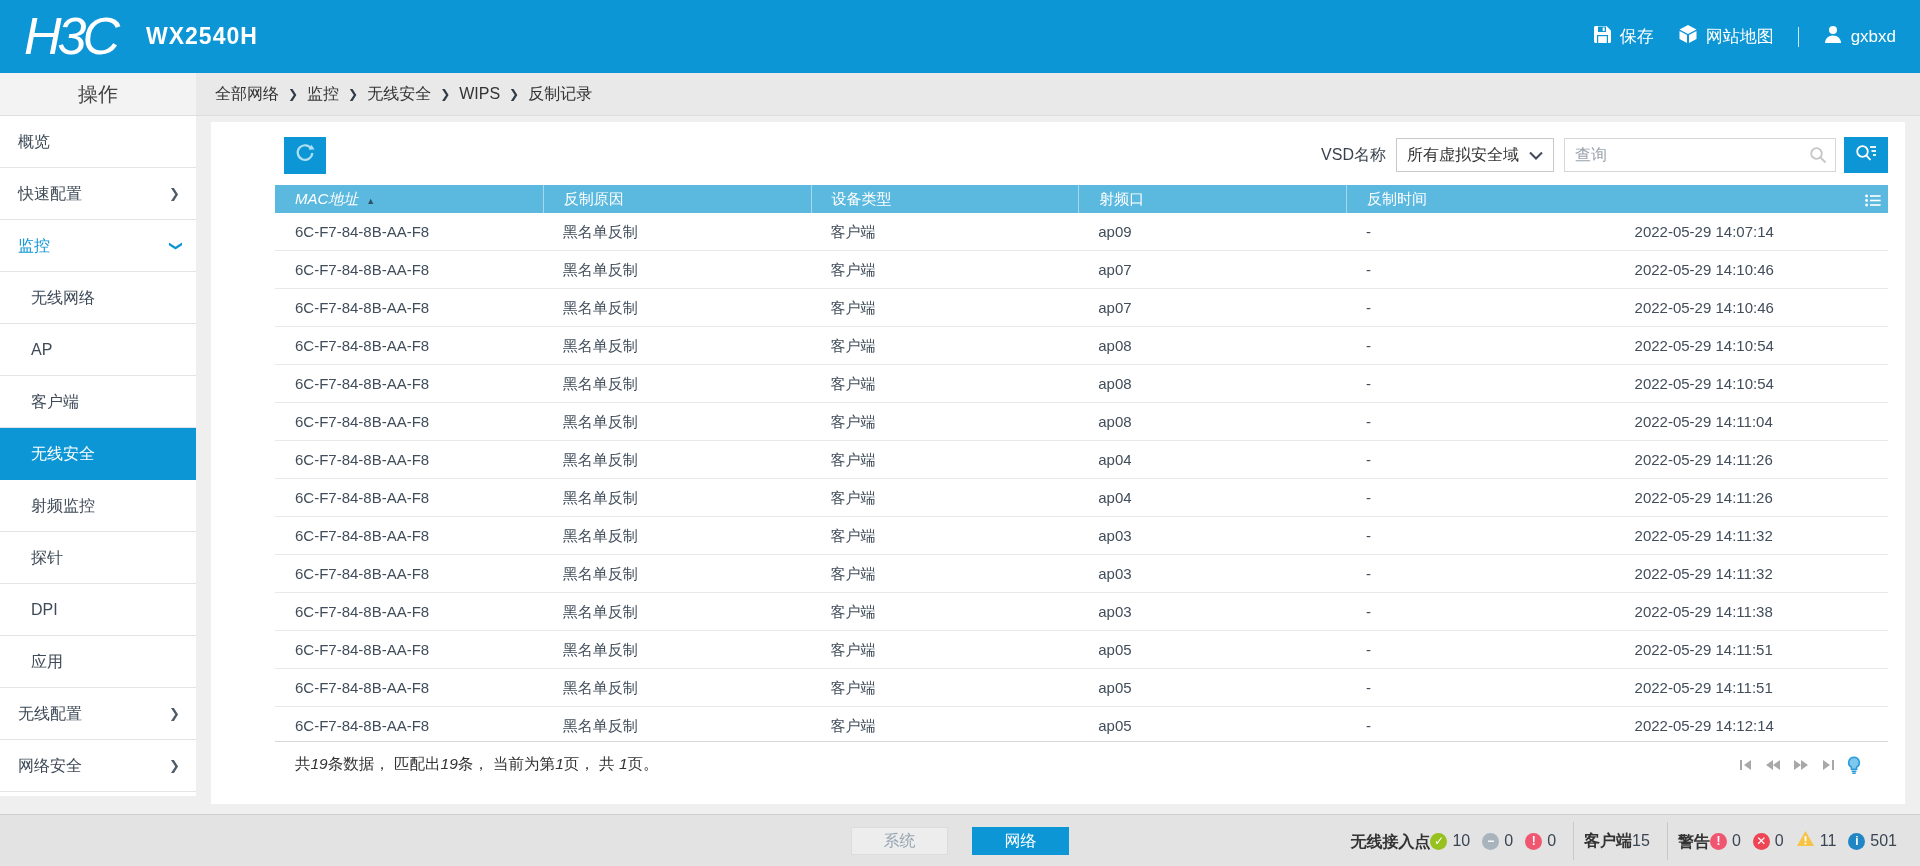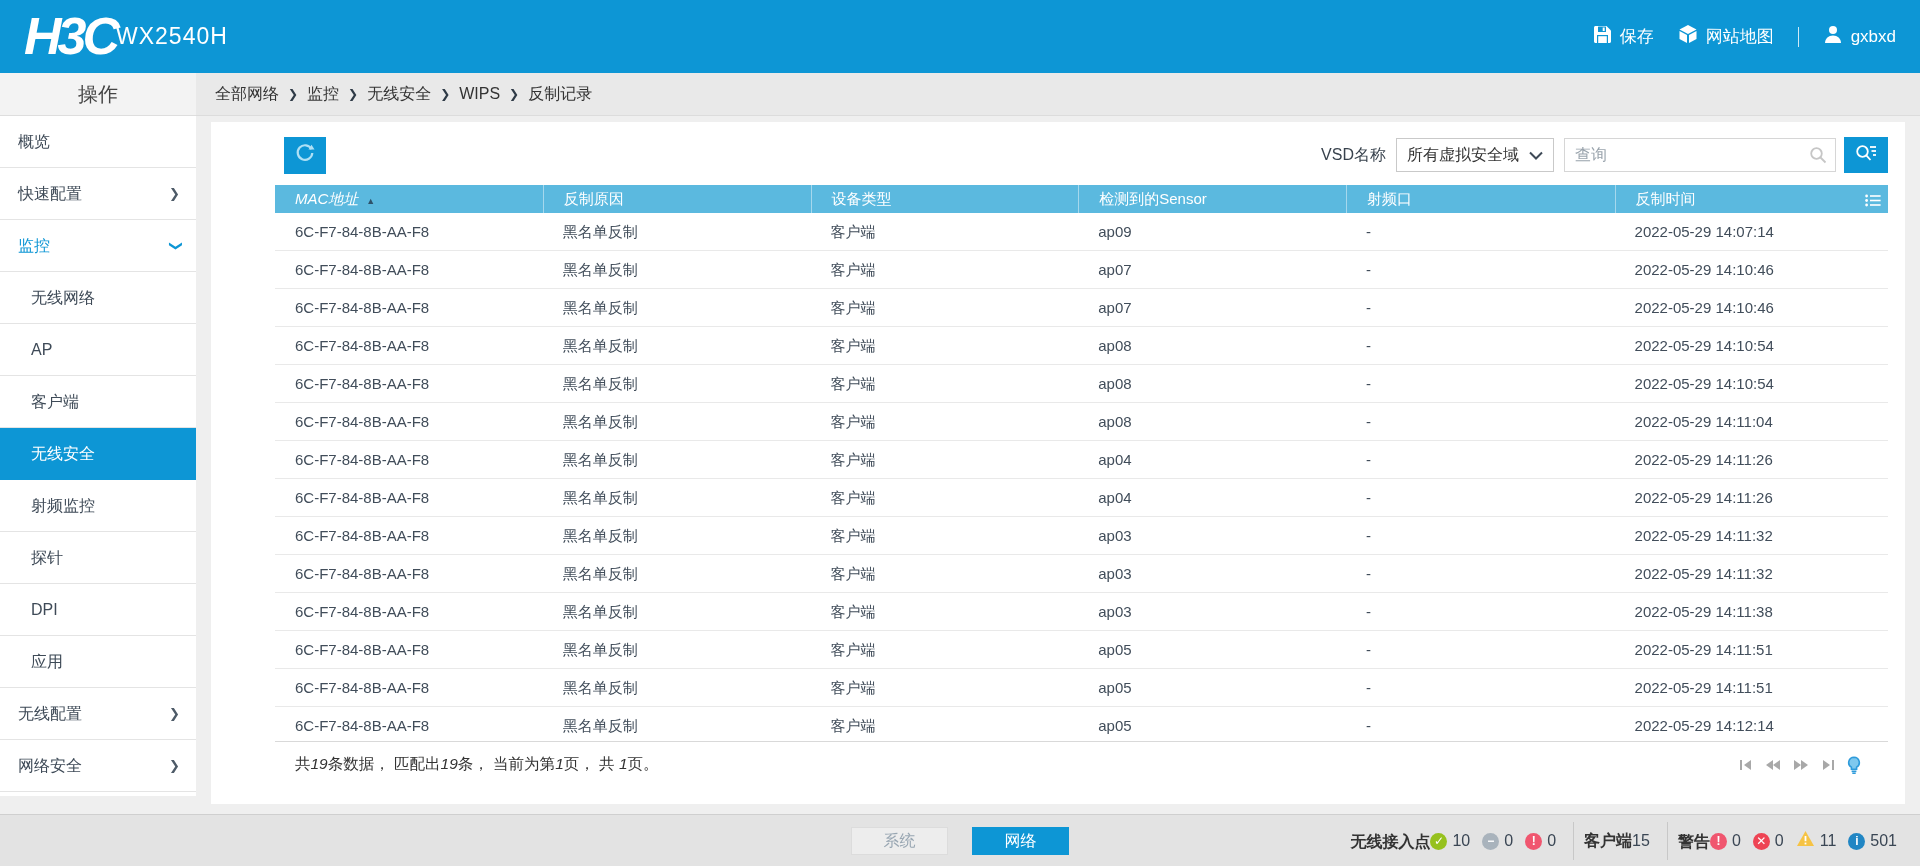--- a/index.html
+++ b/index.html
@@ -1,23 +1,23 @@
 <!DOCTYPE html>
 <html><head>
 <meta charset="utf-8">
 <style>
   * { margin:0; padding:0; box-sizing:border-box; }
   html,body { width:1920px; height:866px; overflow:hidden; background:#EFEFEF;
               font-family:"Liberation Sans","DejaVu Sans",sans-serif; }
 
   
   .topbar { height:73px; background:#0D96D5; display:flex; align-items:center; padding:0 24px; }
-  .logo { font-size:52px; font-weight:bold; font-style:italic; color:#fff; letter-spacing:-4px;
-          line-height:73px; }
-  .model { font-size:23px; font-weight:normal; color:#fff; letter-spacing:1px; }
+  .logo { font-size:52px; font-weight:normal; font-style:italic; color:#fff; letter-spacing:-4px;
+          margin-right:30px; line-height:73px; }
+  .model { font-size:23px; font-weight:bold; color:#fff; letter-spacing:1px; }
   .top-actions { margin-left:auto; display:flex; align-items:center; gap:24px; color:#fff; font-size:17px; }
   .top-act { display:flex; align-items:center; gap:8px; cursor:pointer; }
   .vline { width:1px; height:20px; background:rgba(255,255,255,.8); }
 
   
   .main { position:relative; height:741px; background:#EFEFEF; overflow:hidden; }
 
   .sidebar { position:absolute; left:0; top:0; width:196px; height:723px; background:#fff; }
   .side-title { height:43px; line-height:43px; text-align:center; background:#F3F3F3;
                 border-bottom:1px solid #DEDEDE; font-size:20px; color:#444; }
@@ -211,21 +211,20 @@
           </span>
         </div>
       </div>
     </div>
 
     <div class="table">
       <div class="thead">
           <div class="th"><span>MAC地址</span><span class="sort">▲</span></div>
           <div class="th"><span>反制原因</span></div>
           <div class="th"><span>设备类型</span></div>
-          <div class="th"><span>检测到的Sensor</span></div>
           <div class="th"><span>射频口</span></div>
           <div class="th"><span>反制时间</span></div>
           <span class="cfg"><svg width="16" height="13" viewBox="0 0 16 13" fill="#fff">
               <circle cx="1.6" cy="2" r="1.4"></circle>
               <rect x="5" y="1.2" width="10.6" height="1.6"></rect>
               <circle cx="1.6" cy="6.5" r="1.4"></circle>
               <rect x="5" y="5.7" width="10.6" height="1.6"></rect>
               <circle cx="1.6" cy="11" r="1.4"></circle>
               <rect x="5" y="10.2" width="10.6" height="1.6"></rect>
             </svg></span>

